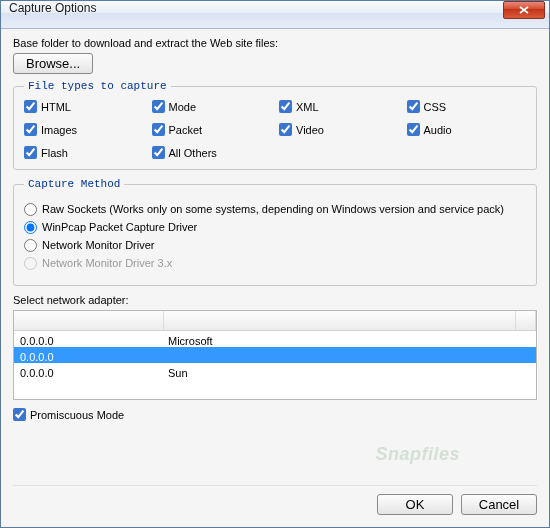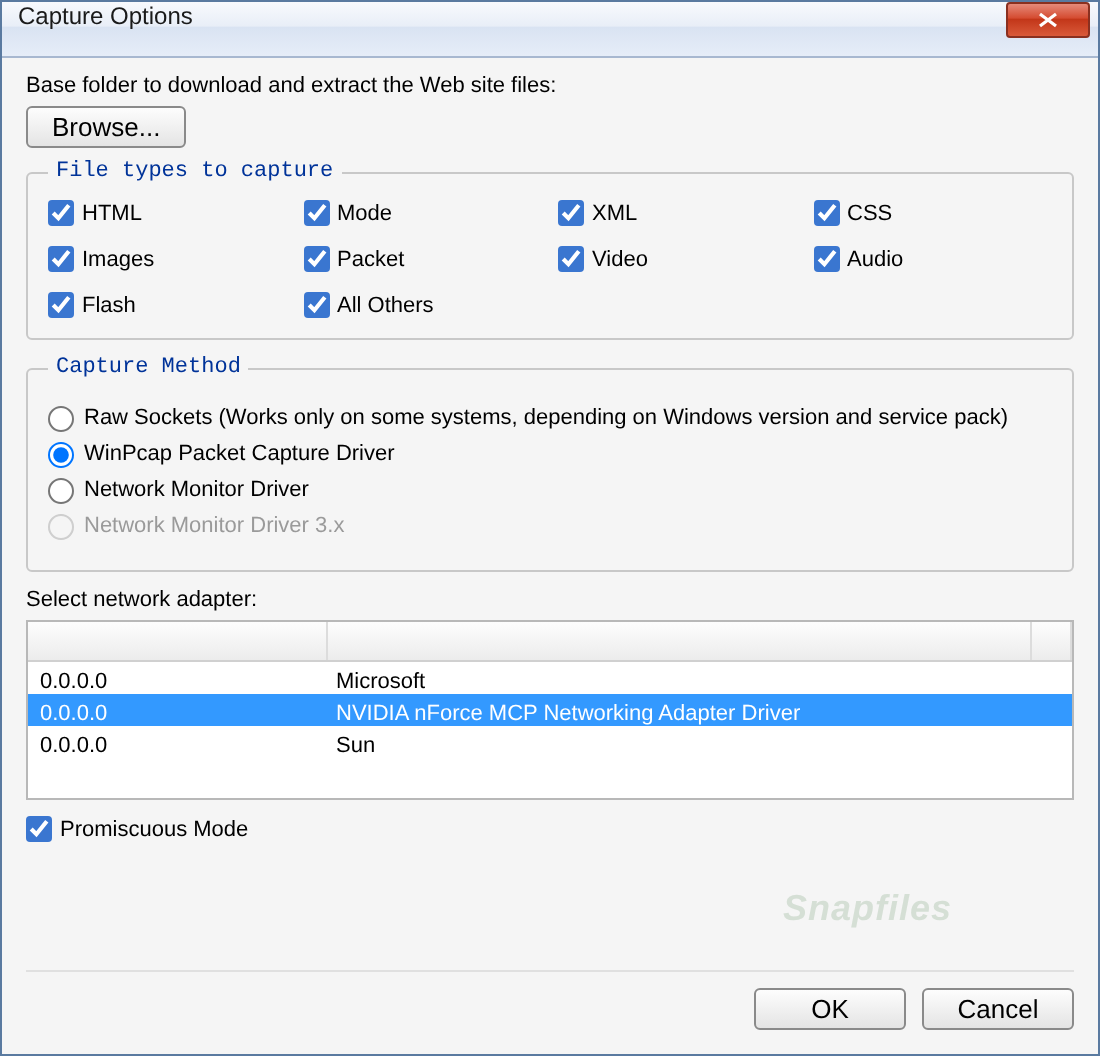--- a/index.html
+++ b/index.html
@@ -114,21 +114,21 @@
     gap: 5px;
     margin: 5px 0;
   }
   .radio-row input {
     width: 13px;
     height: 13px;
   }
   .disabled-text { color: #9a9a9a; }
   .watermark {
     position: absolute;
-    right: 60px;
+    right: 76px;
     top: 254px;
     font-size: 18px;
     font-weight: bold;
     color: rgba(120,160,120,0.25);
     pointer-events: none;
     letter-spacing: 0.5px;
     font-style: italic;
   }
   .adapter-list {
     border: 1px solid #b8b8b8;
@@ -271,21 +271,20 @@
         <div class="col col-name"></div>
         <div class="col" style="width:20px"></div>
       </div>
       <div class="adapter-rows" id="adapter-rows">
           <div class="adapter-row">
             <div class="col-ip">0.0.0.0</div>
             <div class="col-name">Microsoft</div>
           </div>
           <div class="adapter-row selected">
             <div class="col-ip">0.0.0.0</div>
-            <div class="col-name">NVIDIA nForce MCP Networking Adapter Driver</div>
           </div>
           <div class="adapter-row">
             <div class="col-ip">0.0.0.0</div>
             <div class="col-name">Sun</div>
           </div>
         </div>
     </div>
 
     <label class="chk">
       <input type="checkbox" id="promisc" checked="" style="">

